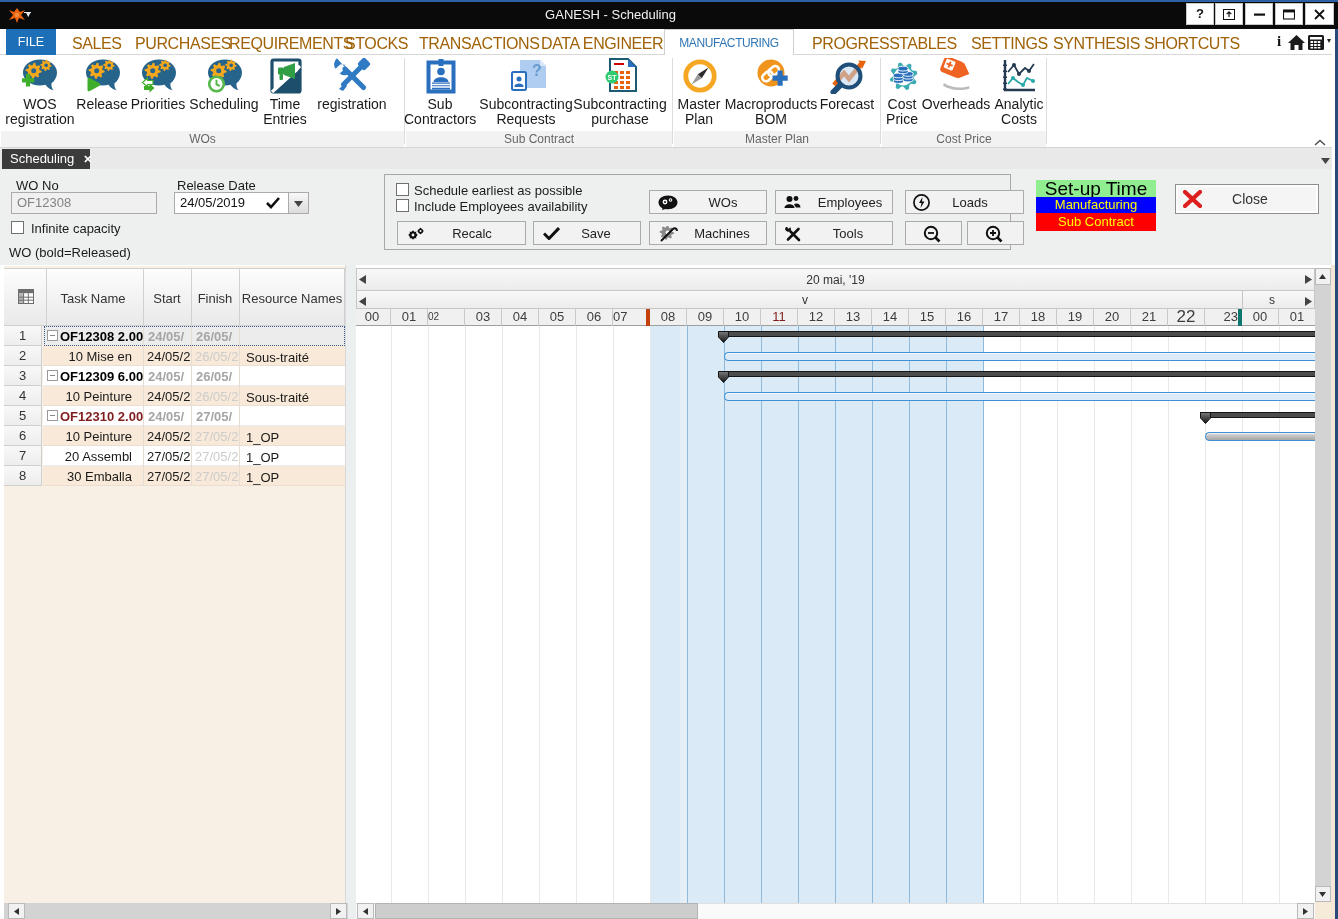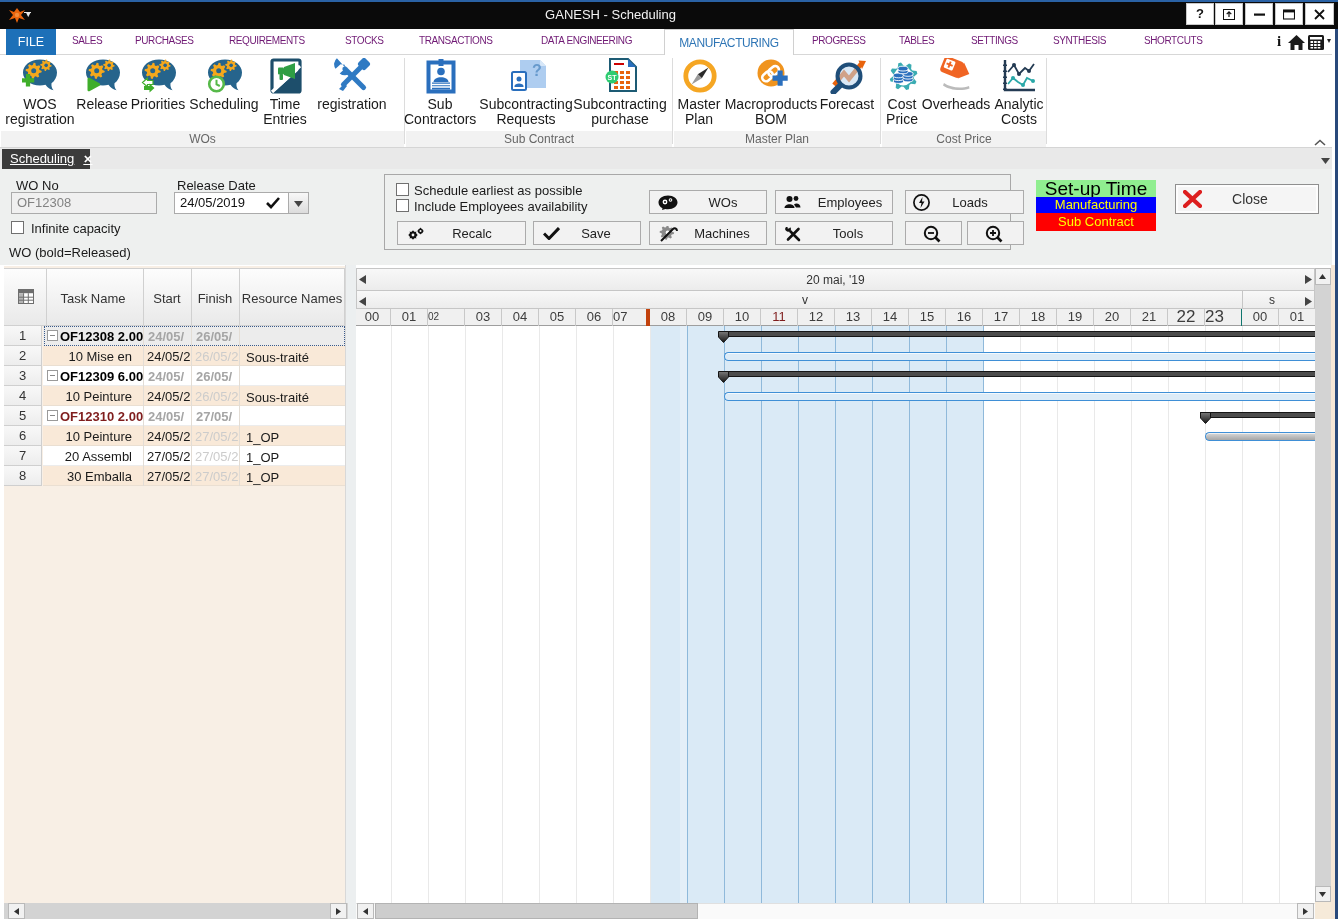--- a/index.html
+++ b/index.html
@@ -3,29 +3,29 @@
 <style>
 *{margin:0;padding:0;box-sizing:border-box;}
 html,body{width:1338px;height:919px;overflow:hidden;}
 body{font-family:"Liberation Sans",sans-serif;background:#fff;position:relative;}
 .ab{position:absolute;}
 #win{position:absolute;left:0;top:0;width:1338px;height:919px;background:#fff;border-top:2px solid #2a62a5;}
 #titlebar{left:0;top:2px;width:1338px;height:27px;background:#0a0a0a;}
 #title{width:1221px;text-align:center;top:7px;font-size:13px;color:#f2f2f2;}
 .wbtn{top:3px;width:28px;height:22px;border:1px solid #c9c9c9;background:#fff;text-align:center;font-size:13px;font-weight:bold;color:#111;line-height:20px;}
 #menubar{left:0;top:29px;width:1332px;height:26px;background:#fff;border-bottom:1px solid #d7d7d7;}
-.mi{top:35px;font-size:10px;color:#701a75;letter-spacing:-0.4px;white-space:nowrap;}
+.mi{top:35px;font-size:16px;color:#a16207;letter-spacing:-0.4px;white-space:nowrap;}
 #filetab{left:6px;top:29px;width:50px;height:26px;background:#1d70b8;color:#fff;text-align:center;line-height:26px;font-size:12.5px;}
 #mfgtab{left:664px;top:29px;width:130px;height:26px;background:#fff;border:1px solid #d0d0d0;border-bottom:none;text-align:center;line-height:26px;font-size:12px;letter-spacing:-0.4px;color:#2e75b5;}
 #ribbon{left:0;top:55px;width:1332px;height:93px;background:#fff;border-bottom:1px solid #d5d5d5;}
 .rsep{top:4px;width:1px;height:125px;background:#dcdcdc;}
 .rlbl{top:97px;font-size:14px;color:#1a1a1a;text-align:center;line-height:15px;white-space:nowrap;}
 .gband{top:76px;height:16px;background:#f2f2f2;font-size:12px;color:#666;text-align:center;line-height:16px;}
 #tabstrip{left:0;top:148px;width:1332px;height:21px;background:#e9e9e9;}
-#schtab{left:2px;top:149px;width:88px;height:20px;background:#3b3b3b;color:#fff;font-size:13px;line-height:20px;text-decoration:underline;}
+#schtab{left:2px;top:149px;width:88px;height:20px;background:#3b3b3b;color:#fff;font-size:13px;line-height:20px;}
 #panel{left:0;top:169px;width:1332px;height:96px;background:#eef0ef;}
 .lbl{font-size:13px;color:#1a1a1a;white-space:nowrap;}
 .cb{width:13px;height:13px;background:#fff;border:1px solid #707070;}
 .btn{background:#f2f2f2;border:1px solid #ababab;font-size:13px;color:#222;}
 #main{left:0;top:265px;width:1332px;height:654px;background:#fff;}
 </style></head>
 <body>
 <div id="win"></div>
 <div class="ab" style="left:0;top:28px;width:2px;height:891px;background:#29497b"></div>
 <div class="ab" style="left:1335px;top:28px;width:3px;height:891px;background:#29497b"></div>
@@ -490,21 +490,21 @@
 <div class="ab" style="left:835px;top:309px;width:37px;height:17px;border-right:1px solid #c8c8c8;font-size:13px;color:#3d3d3d;text-align:center;line-height:16px;overflow:hidden">13</div>
 <div class="ab" style="left:872px;top:309px;width:37px;height:17px;border-right:1px solid #c8c8c8;font-size:13px;color:#3d3d3d;text-align:center;line-height:16px;overflow:hidden">14</div>
 <div class="ab" style="left:909px;top:309px;width:37px;height:17px;border-right:1px solid #c8c8c8;font-size:13px;color:#3d3d3d;text-align:center;line-height:16px;overflow:hidden">15</div>
 <div class="ab" style="left:946px;top:309px;width:37px;height:17px;border-right:1px solid #c8c8c8;font-size:13px;color:#3d3d3d;text-align:center;line-height:16px;overflow:hidden">16</div>
 <div class="ab" style="left:983px;top:309px;width:37px;height:17px;border-right:1px solid #c8c8c8;font-size:13px;color:#3d3d3d;text-align:center;line-height:16px;overflow:hidden">17</div>
 <div class="ab" style="left:1020px;top:309px;width:37px;height:17px;border-right:1px solid #c8c8c8;font-size:13px;color:#3d3d3d;text-align:center;line-height:16px;overflow:hidden">18</div>
 <div class="ab" style="left:1057px;top:309px;width:37px;height:17px;border-right:1px solid #c8c8c8;font-size:13px;color:#3d3d3d;text-align:center;line-height:16px;overflow:hidden">19</div>
 <div class="ab" style="left:1094px;top:309px;width:37px;height:17px;border-right:1px solid #c8c8c8;font-size:13px;color:#3d3d3d;text-align:center;line-height:16px;overflow:hidden">20</div>
 <div class="ab" style="left:1131px;top:309px;width:37px;height:17px;border-right:1px solid #c8c8c8;font-size:13px;color:#3d3d3d;text-align:center;line-height:16px;overflow:hidden">21</div>
 <div class="ab" style="left:1168px;top:309px;width:37px;height:17px;border-right:1px solid #c8c8c8;font-size:17px;color:#3d3d3d;text-align:center;line-height:16px;overflow:hidden">22</div>
-<div class="ab" style="left:1205px;top:309px;width:37px;height:17px;border-right:1px solid #0f766e;font-size:17px;color:#3d3d3d;text-align:left;line-height:16px;overflow:hidden">23</div>
+<div class="ab" style="left:1205px;top:309px;width:37px;height:17px;border-right:4px solid #0f766e;font-size:13px;color:#3d3d3d;text-align:right;line-height:16px;overflow:hidden">23</div>
 <div class="ab" style="left:1242px;top:309px;width:37px;height:17px;border-right:1px solid #c8c8c8;font-size:13px;color:#3d3d3d;text-align:center;line-height:16px;overflow:hidden">00</div>
 <div class="ab" style="left:1279px;top:309px;width:37px;height:17px;border-right:1px solid #c8c8c8;font-size:13px;color:#3d3d3d;text-align:center;line-height:16px;overflow:hidden">01</div>
 <div class="ab" id="chart" style="left:356px;top:326px;width:959px;height:577px;background:#fff;overflow:hidden"></div>
 <div class="ab" style="left:650px;top:326px;width:333px;height:577px;background:#daeaf6"></div>
 <div class="ab" style="left:680px;top:326px;width:7px;height:577px;background:#e4eff8"></div>
 <div class="ab" style="left:391px;top:326px;width:1px;height:577px;background:#e9e9e9"></div>
 <div class="ab" style="left:428px;top:326px;width:1px;height:577px;background:#e9e9e9"></div>
 <div class="ab" style="left:465px;top:326px;width:1px;height:577px;background:#e9e9e9"></div>
 <div class="ab" style="left:502px;top:326px;width:1px;height:577px;background:#e9e9e9"></div>
 <div class="ab" style="left:539px;top:326px;width:1px;height:577px;background:#e9e9e9"></div>

